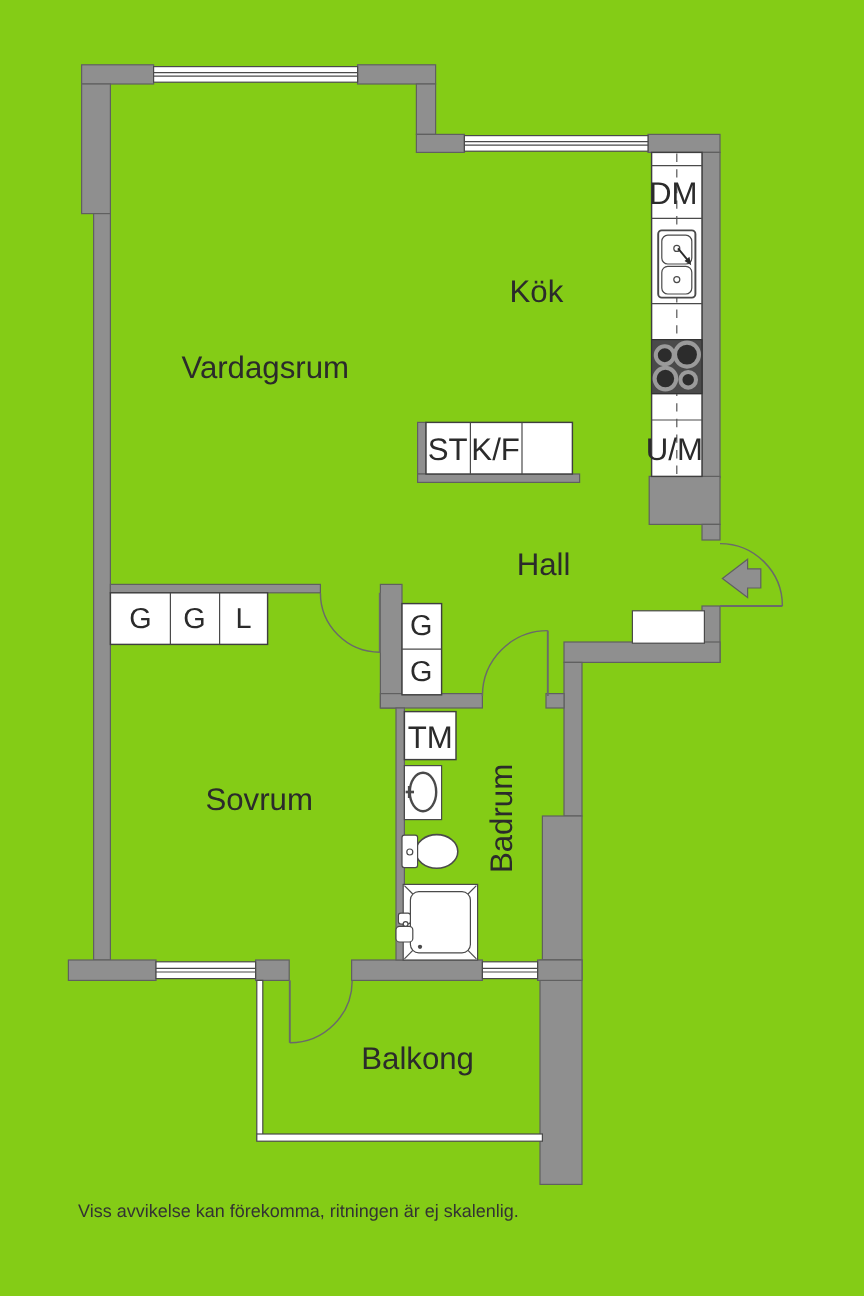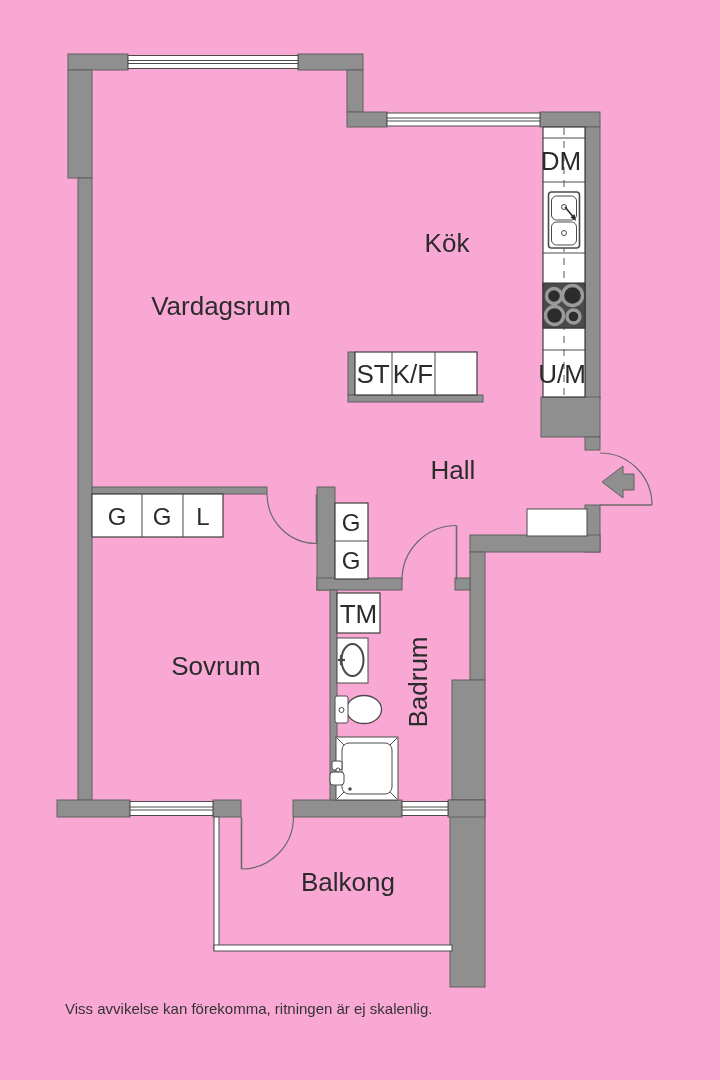--- a/index.html
+++ b/index.html
@@ -1,16 +1,16 @@
 <!DOCTYPE html>
 <html><head>
 <meta charset="utf-8">
 <style>
   html,body{margin:0;padding:0;background:#ffffff;}
-  .page{width:720px;height:1080px;position:relative;background:#f9a8d4;}
+  .page{width:720px;height:1080px;position:relative;background:#84cc16;}
   svg{display:block;}
   svg text{font-family:"Liberation Sans",sans-serif;fill:#2b2b2b;}
   .room-label{font-size:26px;}
   .appl-label{font-size:26px;}
   .closet-label{font-size:24px;}
   .disclaimer{font-size:15px;fill:#333333;}
   .wall{fill:#8f8f8f;stroke:#606060;stroke-width:1;}
   .thinline{stroke:#4a4a4a;stroke-width:1;fill:none;}
   .glyph{stroke:#4a4a4a;stroke-width:1;fill:#ffffff;}
   .glyph2{stroke:#4a4a4a;stroke-width:1.6;fill:#ffffff;}

